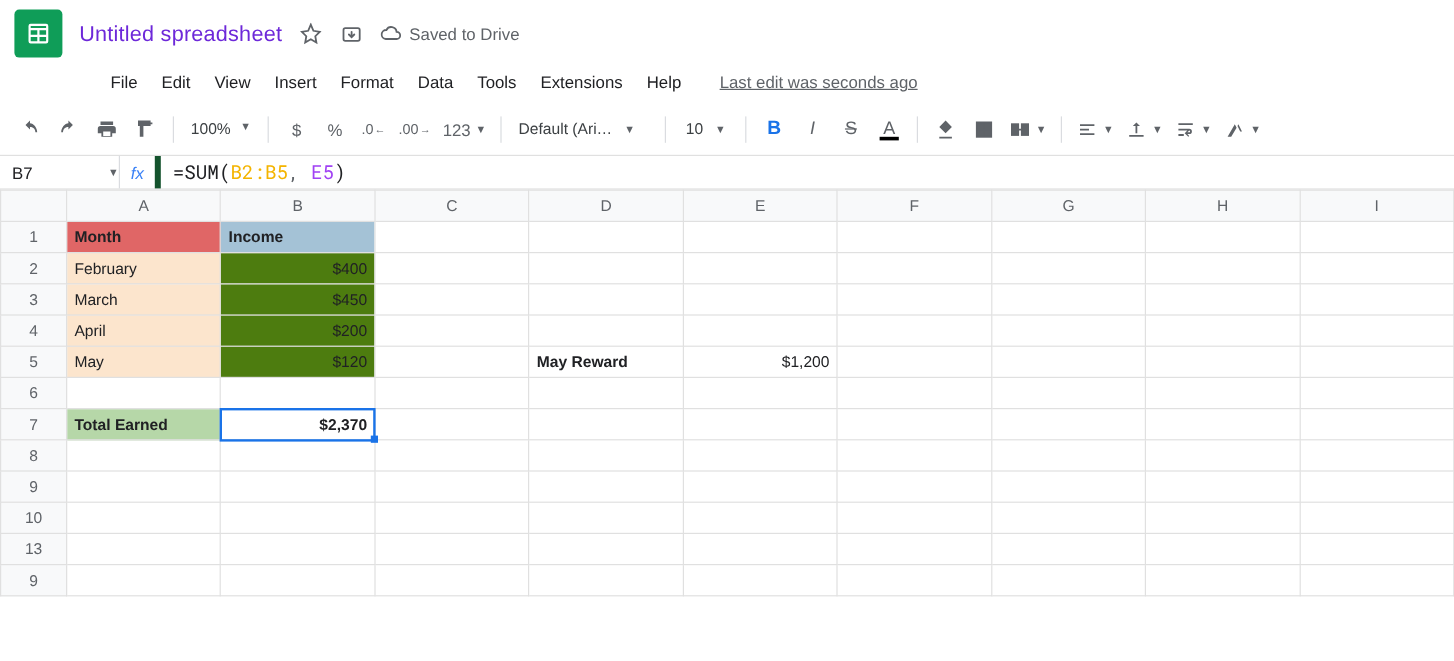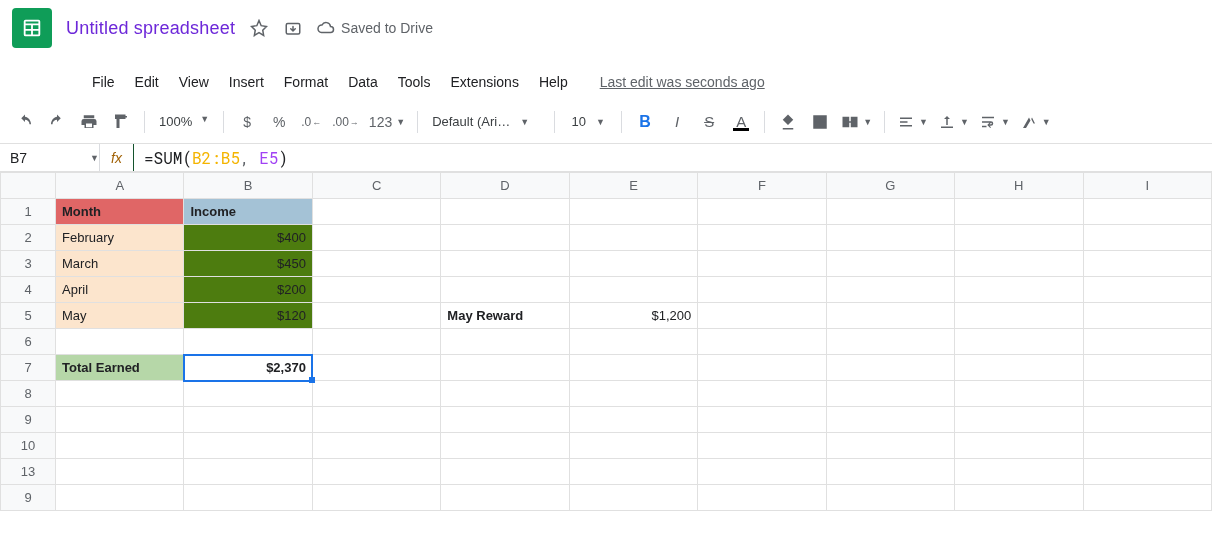--- a/index.html
+++ b/index.html
@@ -8,41 +8,41 @@
 
   
   .titlebar { display: flex; align-items: center; padding: 8px 12px 0 12px; height: 48px; }
   .app-icon { width: 40px; height: 40px; background:#0f9d58; border-radius:4px; display:flex; align-items:center; justify-content:center; margin-right:14px;}
   .app-icon svg { fill:#fff; }
   .title-wrap { display:flex; flex-direction:column; }
   .title-row { display:flex; align-items:center; gap:14px; }
   .doc-title { font-size:18px; color:#6d28d9; letter-spacing:.2px; }
   .title-icon { width:20px; height:20px; display:flex; align-items:center; justify-content:center; color:#5f6368; }
   .saved { display:flex; align-items:center; gap:6px; color:#5f6368; font-size:14px; }
-  .menubar { display:flex; gap:4px; margin-top:20px; padding-left:84px; height:28px; align-items:center; font-size:14px; color:#202124;}
+  .menubar { display:flex; gap:4px; margin-top:6px; padding-left:84px; height:28px; align-items:center; font-size:14px; color:#202124;}
   .menu-item { padding:4px 8px; border-radius:4px; cursor:pointer; }
   .last-edit { margin-left:20px; color:#5f6368; text-decoration: underline; cursor:pointer; }
 
   
   .toolbar { display:flex; align-items:center; height:44px; border-bottom:1px solid #e0e0e0; padding:0 10px; gap:2px; margin-top:4px;}
   .tbtn { min-width:30px; height:30px; display:flex; align-items:center; justify-content:center; border-radius:4px; color:#5f6368; cursor:pointer; font-size:14px; padding:0 4px;}
   .tbtn svg { fill:#5f6368; }
   .sep { width:1px; height:22px; background:#dadce0; margin:0 6px; }
   .zoom { display:flex; align-items:flex-start; gap:4px; font-size:13px; color:#3c4043; padding:0 6px;}
   .font-sel { display:flex; align-items:center; gap:6px; font-size:13px; color:#3c4043; padding:0 6px; min-width:120px; }
   .size-sel { display:flex; align-items:center; gap:6px; font-size:13px; color:#3c4043; padding:0 6px; min-width:50px; justify-content:center;}
   .bold-active { color:#1a73e8; font-weight:700; }
   .dropdown-tri { font-size:9px; color:#5f6368; margin-left:4px;}
   .text-color { display:flex; flex-direction:column; align-items:center; }
   .color-bar { width:16px; height:3px; background:#000; margin-top:-2px;}
 
   
   .fxbar { display:flex; align-items:center; height:28px; border-bottom:1px solid #e0e0e0; font-size:14px;}
   .namebox { width:100px; padding-left:10px; display:flex; align-items:center; justify-content:space-between; border-right:1px solid #dadce0; height:100%; }
-  .fx-icon { width:34px; display:flex; align-items:center; justify-content:center; color:#a16207; font-style:italic; height:100%; border-right:1px solid #14532d;}
+  .fx-icon { width:34px; display:flex; align-items:center; justify-content:center; color:#3b82f6; font-style:italic; height:100%; border-right:5px solid #14532d;}
   .formula { padding-left:10px; font-family: "Roboto Mono", monospace; font-size:16px; }
   .tok-fn { color:#202124; }
   .tok-ref1 { color:#f4b400; }
   .tok-ref2 { color:#a142f4; }
   .tok-pn { color:#5f6368; }
 
   
   .grid { position:relative; }
   table.sheet { border-collapse:collapse; table-layout:fixed; width:100%; }
   .sheet th, .sheet td { border:1px solid #e0e0e0; font-size:13px; height:26px; padding:0 6px; }

